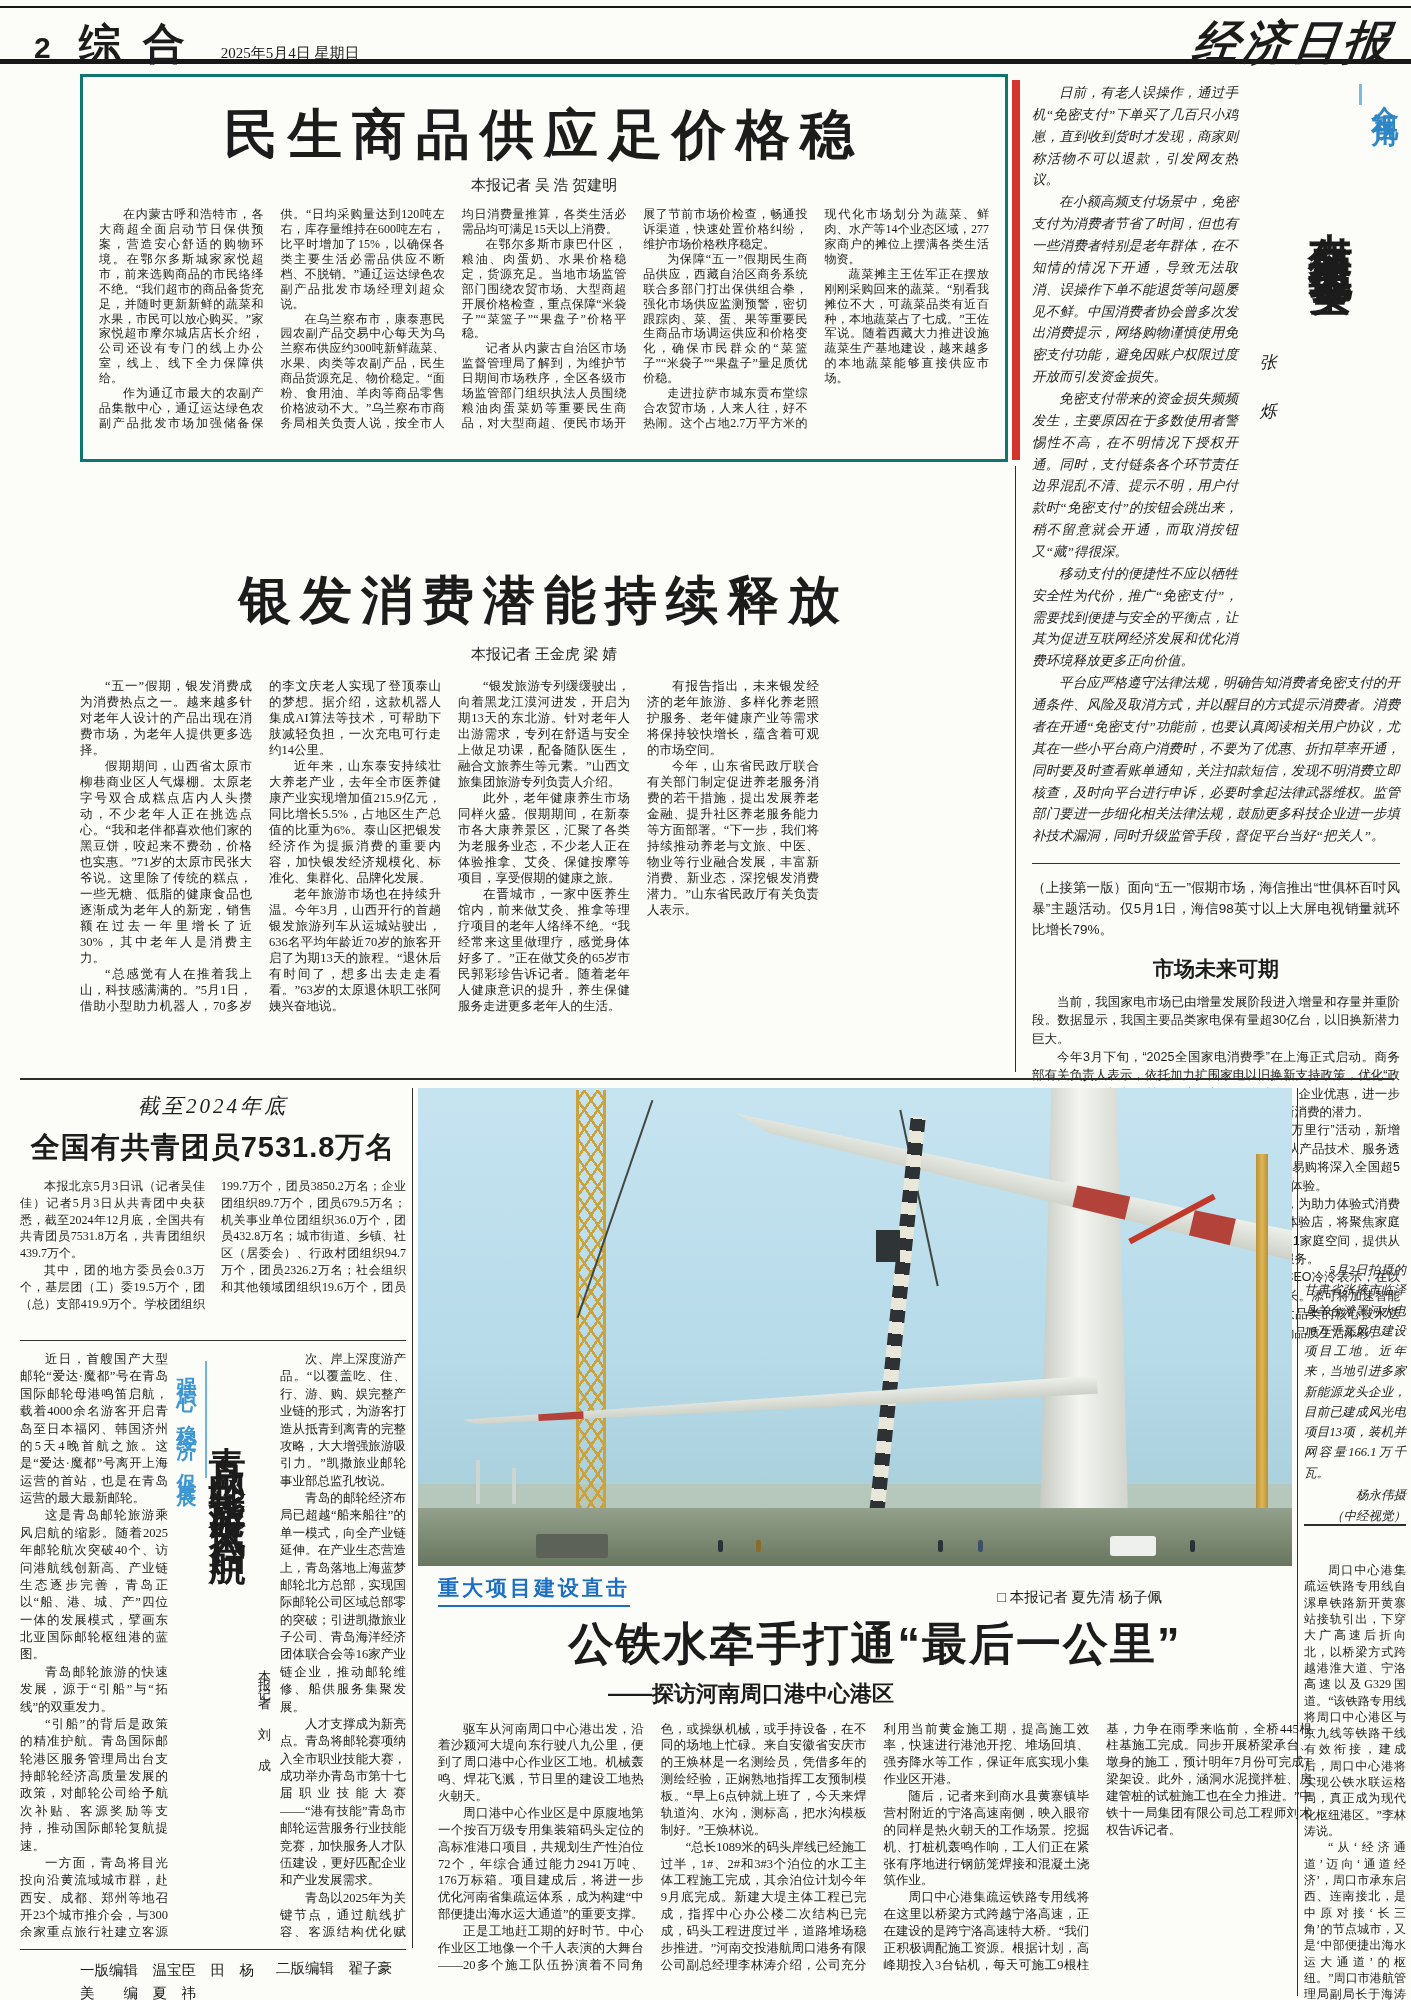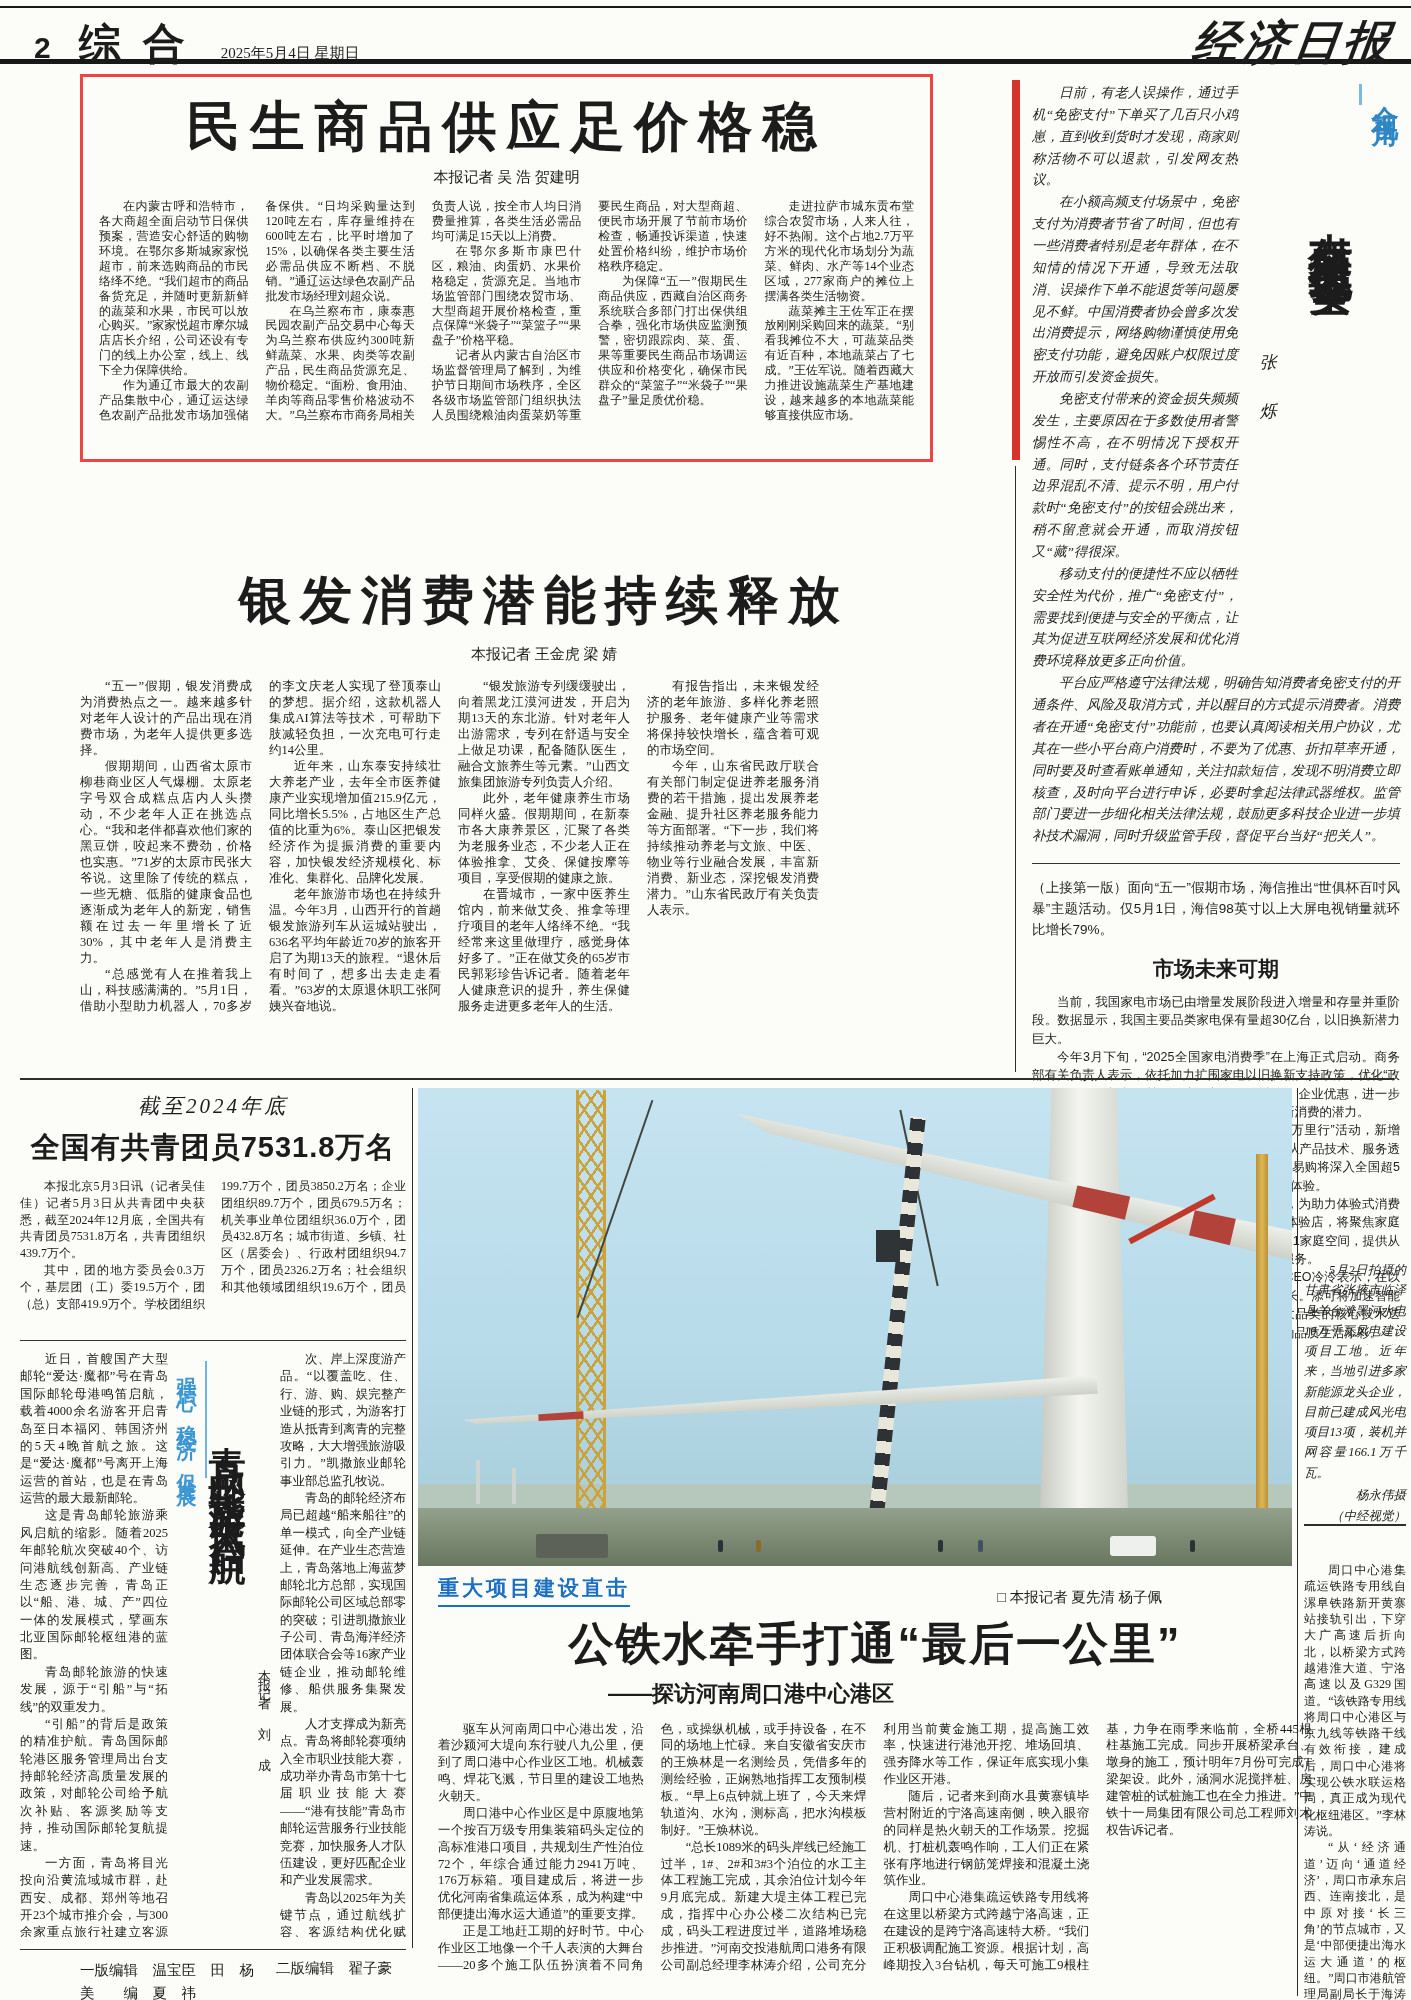--- a/index.html
+++ b/index.html
@@ -13,22 +13,22 @@
   .hdr-row{position:absolute;left:34px;right:18px;top:12px;display:flex;align-items:baseline;}
   .pagenum{font:700 30px "Liberation Sans","DejaVu Sans",sans-serif;}
   .sectionname{font:700 42px "Liberation Sans","DejaVu Sans",sans-serif;letter-spacing:22px;margin-left:28px;}
   .hdate{font:15px "Liberation Serif",serif;margin-left:14px;}
   .masthead{margin-left:auto;font:700 italic 46px "Liberation Serif","DejaVu Serif",serif;transform:skewX(-7deg);letter-spacing:4px;}
   
   .c-title{text-align:center;font-family:"Liberation Sans","DejaVu Sans",sans-serif;font-weight:700;}
   .c-byline{text-align:center;font-size:15px;}
   .cols{text-align:justify;overflow:hidden;column-fill:auto;}
   
-  .minsheng{position:absolute;left:80px;top:74px;width:853px;height:388px;border:3px solid #ef4444;
-            box-sizing:border-box;padding:12px 16px 0;}
+  .minsheng{position:absolute;left:80px;top:74px;width:928px;height:388px;border:3px solid #0f766e;
+            box-sizing:border-box;padding:20px 16px 0;}
   .ms-title{font-size:54px;line-height:1.1;letter-spacing:10px;margin-top:8px;}
   .ms-byline{margin:12px 0 12px;}
   .ms-body{columns:5;column-gap:17px;font-size:12px;line-height:1.24;height:232px;}
   
   .jsj-redbar{position:absolute;left:1012px;top:80px;width:8px;height:380px;background:#d5332b;}
   .jsj{position:absolute;left:1032px;top:82px;width:368px;}
   .jsj-body{font-style:italic;font-size:13.5px;line-height:1.62;text-align:justify;}
   .jsj-float{float:right;width:150px;height:552px;position:relative;margin-left:12px;}
   .jsj-label{position:absolute;right:0;top:2px;writing-mode:vertical-rl;font:700 27px/1.15 "Liberation Sans",sans-serif;
              color:#2f86c5;border-left:3px solid #79b9e2;padding-left:7px;letter-spacing:7px;}

